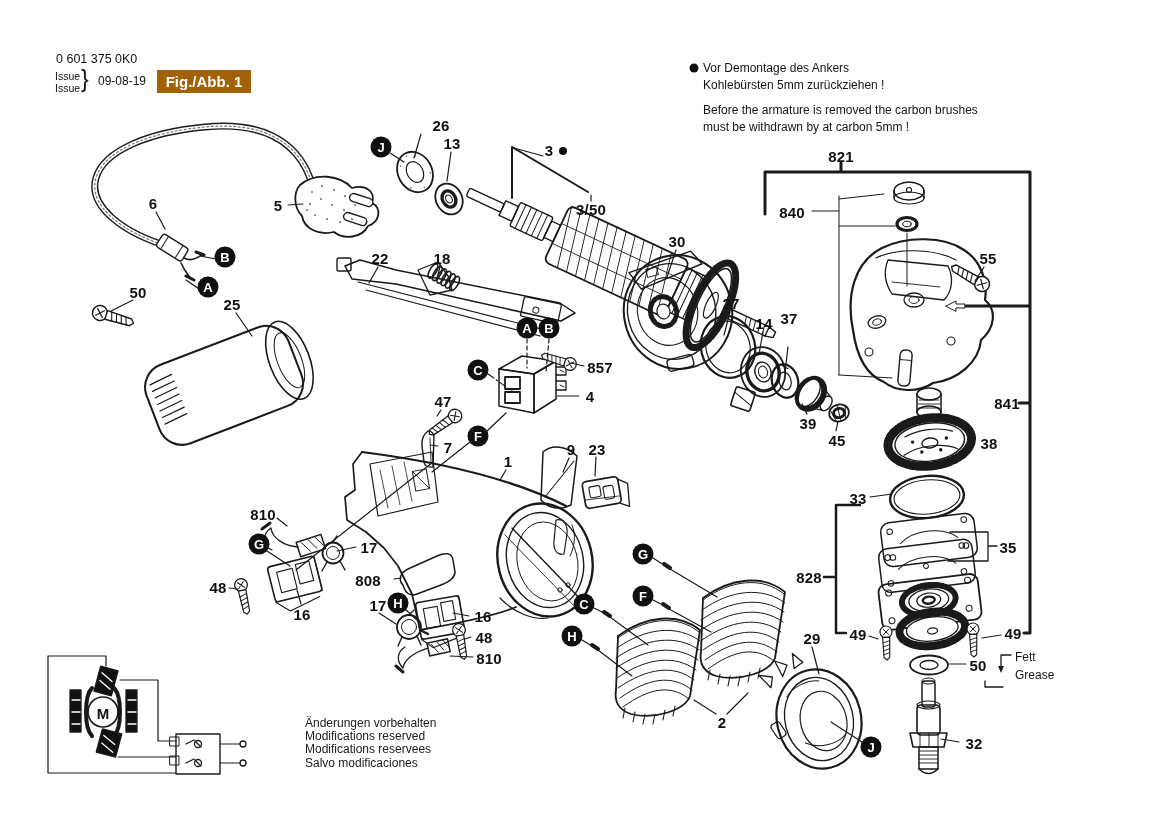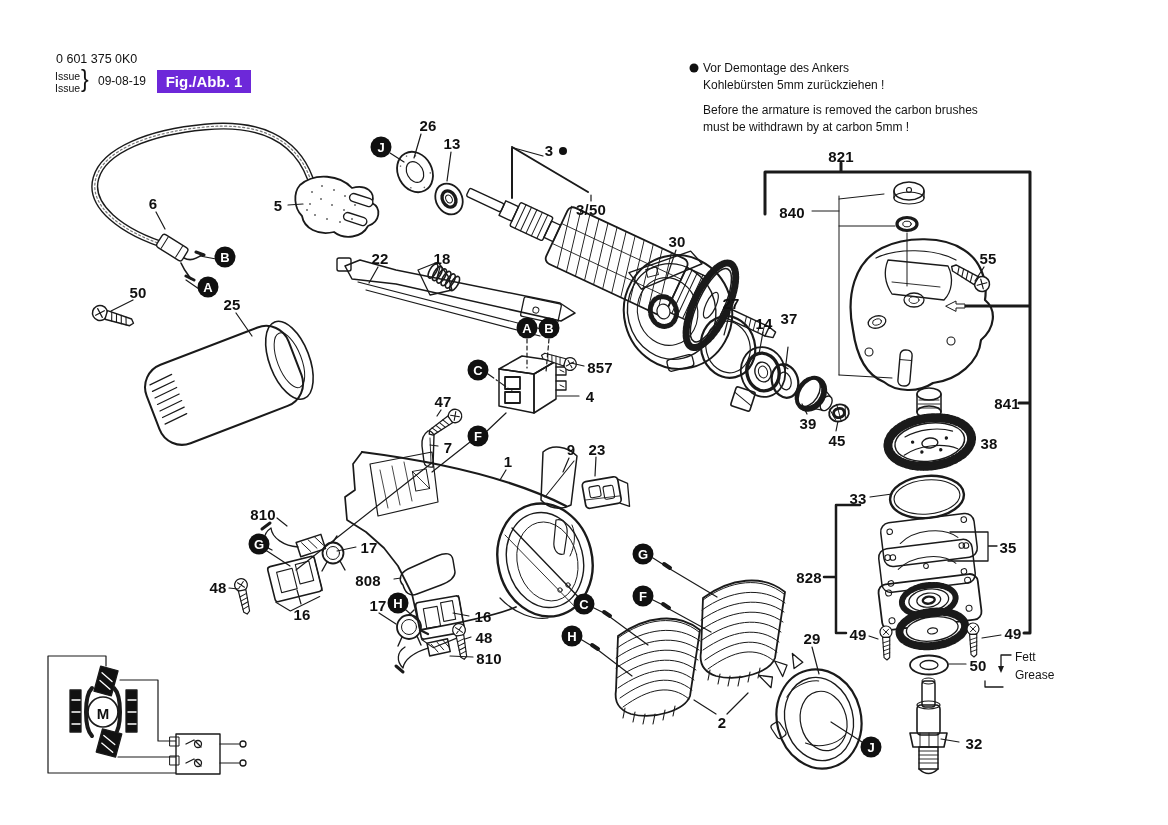--- a/index.html
+++ b/index.html
@@ -7,21 +7,21 @@
          font-family:"Liberation Sans","DejaVu Sans",sans-serif;color:#111;}
   #art{position:absolute;left:0;top:0;}
   .abs{position:absolute;white-space:nowrap;}
   .plabel{position:absolute;transform:translate(-50%,-50%);font-weight:bold;font-size:15px;
           color:#101010;white-space:nowrap;letter-spacing:0.2px;}
   .marker{position:absolute;transform:translate(-50%,-50%);width:21px;height:21px;border-radius:50%;
           background:#101010;color:#fff;font-weight:bold;font-size:13px;display:flex;
           align-items:center;justify-content:center;}
   .dot{position:absolute;transform:translate(-50%,-50%);border-radius:50%;background:#101010;}
   .title{position:absolute;transform:translate(-50%,-50%);font-weight:bold;font-size:20px;color:#0b0b0b;}
-  .figbox{position:absolute;left:157px;top:70px;width:94px;height:23px;background:#6d28d9;color:#fff;
+  .figbox{position:absolute;left:157px;top:70px;width:94px;height:23px;background:#a16207;color:#fff;
           font-weight:bold;font-size:15px;display:flex;align-items:center;justify-content:center;}
   .hnote{position:absolute;font-size:12px;color:#141414;}
   .small{font-size:10.5px;line-height:11px;}
   .pn{font-size:12.5px;}
   .brace{font-size:23px;font-weight:400;}
   .footer-line{font-size:12px;line-height:13.2px;color:#202020;}
   .mlabel{position:absolute;transform:translate(-50%,-50%);font-weight:bold;font-size:15px;}
 </style>
 </head>
 <body>
@@ -481,21 +481,21 @@
 <div class="abs brace" style="left:81px;top:66px">}</div>
 <div class="abs" style="left:98px;top:74px;font-size:12px">09-08-19</div>
 <div class="figbox">Fig./Abb. 1</div>
 
 <div class="dot" style="left:694px;top:68px;width:9px;height:9px"></div>
 <div class="hnote" style="left:703px;top:61px">Vor Demontage des Ankers</div>
 <div class="hnote" style="left:703px;top:78px">Kohlebürsten 5mm zurückziehen !</div>
 <div class="hnote" style="left:703px;top:103px">Before the armature is removed the carbon brushes</div>
 <div class="hnote" style="left:703px;top:120px">must be withdrawn by at carbon 5mm !</div>
 
-<div class="plabel" style="left:428px;top:125px">26</div>
+<div class="plabel" style="left:441px;top:125px">26</div>
 <div class="plabel" style="left:452px;top:143px">13</div>
 <div class="plabel" style="left:549px;top:150px">3</div>
 <div class="dot" style="left:563px;top:151px;width:8px;height:8px"></div>
 <div class="plabel" style="left:591px;top:209px">3/50</div>
 <div class="plabel" style="left:677px;top:241px">30</div>
 <div class="plabel" style="left:731px;top:303px">27</div>
 <div class="plabel" style="left:764px;top:323px">14</div>
 <div class="plabel" style="left:789px;top:318px">37</div>
 <div class="plabel" style="left:808px;top:423px">39</div>
 <div class="plabel" style="left:837px;top:440px">45</div>
@@ -549,14 +549,20 @@
 <div class="marker" style="left:643px;top:596px">F</div>
 <div class="marker" style="left:584px;top:604px">C</div>
 <div class="marker" style="left:572px;top:636px">H</div>
 <div class="marker" style="left:871px;top:747px">J</div>
 
 <div class="hnote" style="left:1015px;top:650px">Fett</div>
 <div class="hnote" style="left:1015px;top:668px">Grease</div>
 
 <div class="mlabel" style="left:103px;top:713px">M</div>
 
-
+<div class="abs" style="left:305px;top:717px">
+  <div class="footer-line">Änderungen vorbehalten</div>
+  <div class="footer-line">Modifications reserved</div>
+  <div class="footer-line">Modifications reservees</div>
+  <div class="footer-line">Salvo modificaciones</div>
 </div>
 
+</div>
+
 </body></html>

